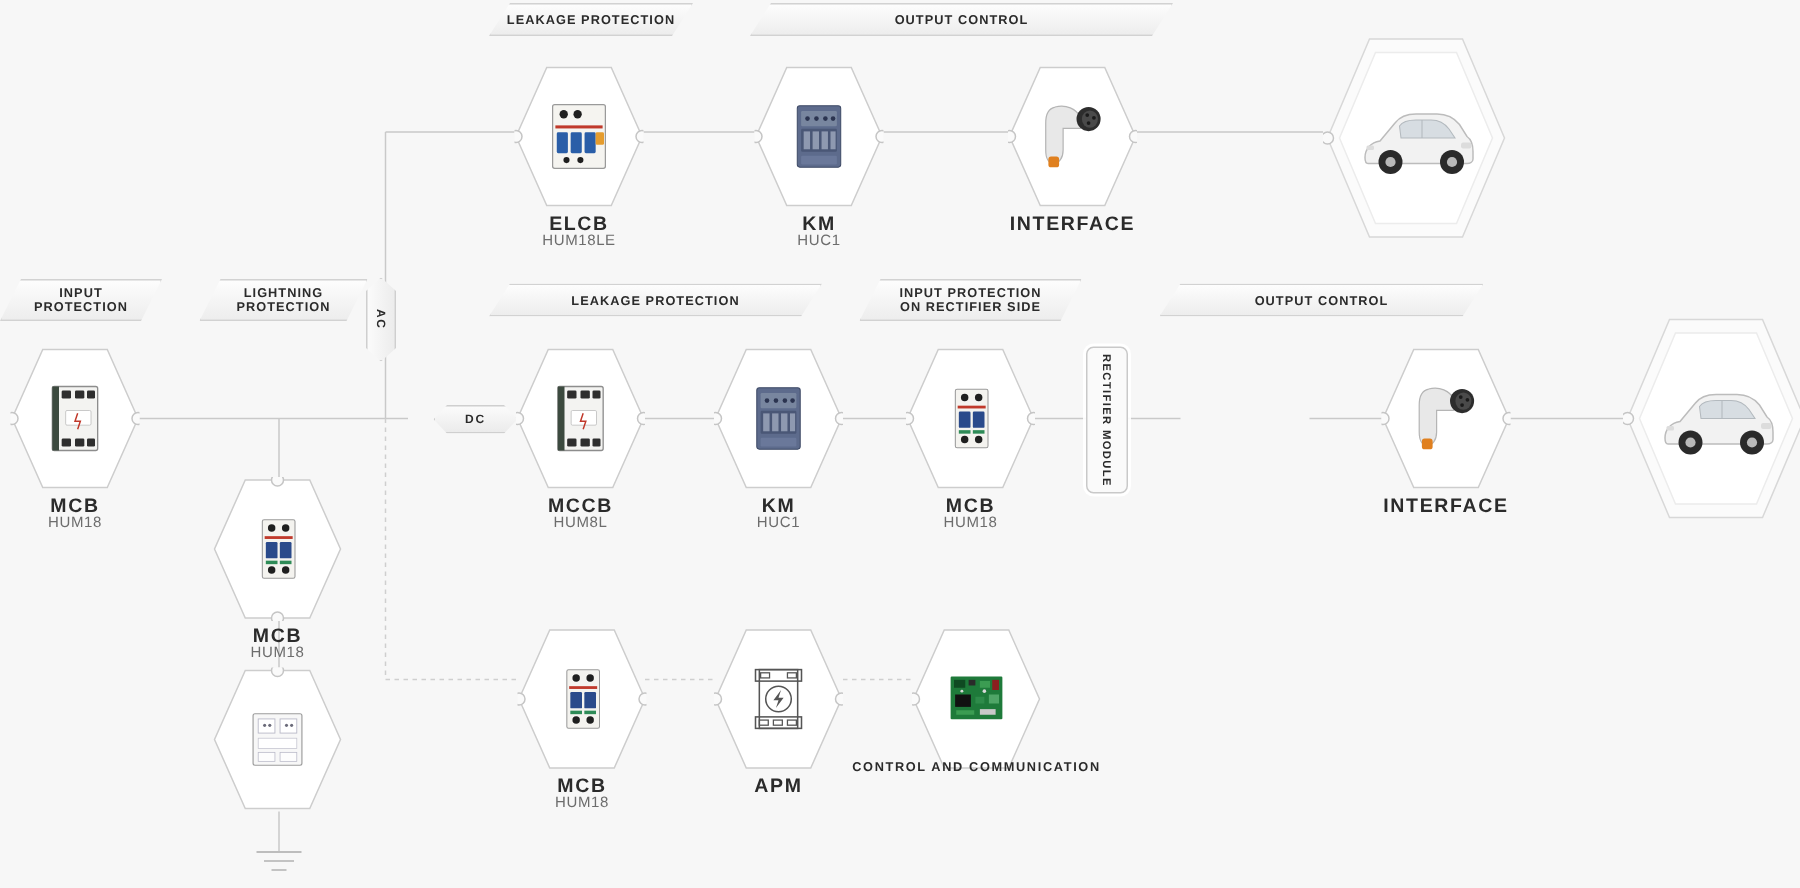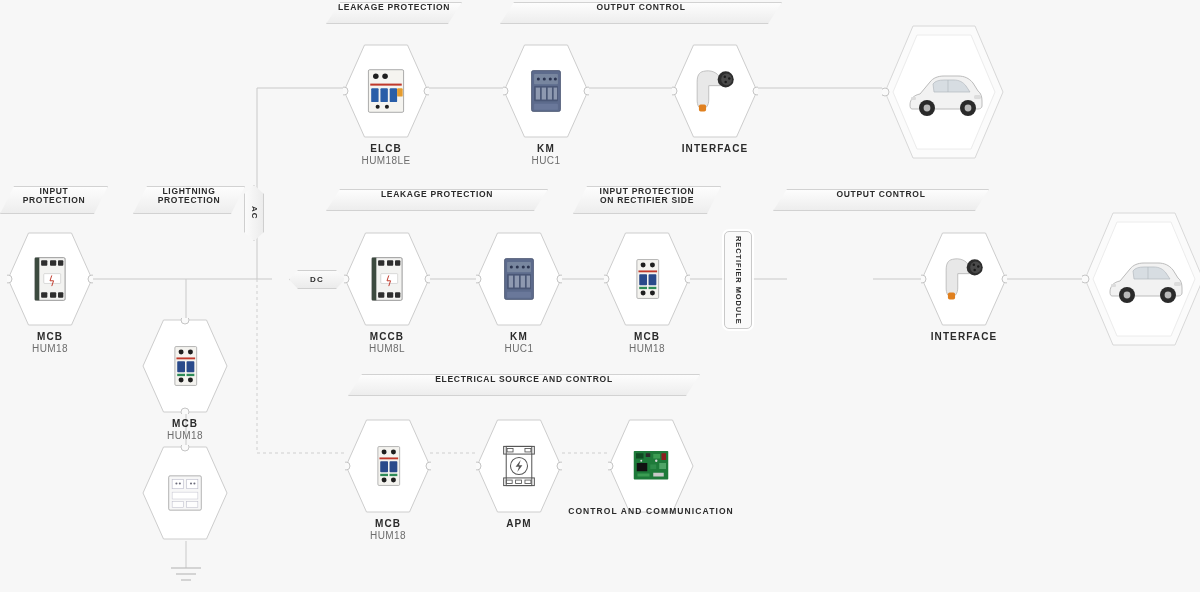--- a/index.html
+++ b/index.html
@@ -31,20 +31,21 @@
 
   
   .banner {
     position: absolute;
     height: 22px;
     background: linear-gradient(to bottom, #fdfdfd 0%, #ededed 100%);
     border: 1px solid #d2d2d2;
     -webkit-clip-path: polygon(14px 0, 100% 0, calc(100% - 14px) 100%, 0 100%);
     clip-path: polygon(14px 0, 100% 0, calc(100% - 14px) 100%, 0 100%);
     display: flex;
+    align-items: center;
     justify-content: center;
     box-sizing: border-box;
   }
   .banner .blabel {
     font-size: 8.5px;
     font-weight: bold;
     letter-spacing: 0.7px;
     color: #2b2b2b;
     text-align: center;
     line-height: 1.05;
@@ -74,21 +75,21 @@
     justify-content: center;
   }
   .node .caption {
     position: absolute;
     top: 100px;
     left: -42px;
     width: 170px;
     text-align: center;
   }
   .node .cap-title {
-    font-size: 10px;
+    font-size: 13px;
     font-weight: bold;
     letter-spacing: 1.1px;
     color: #2b2b2b;
     line-height: 12px;
   }
   .node .cap-sub {
     font-size: 10px;
     color: #6d6d6d;
     letter-spacing: 0.4px;
     line-height: 12px;
@@ -254,23 +255,20 @@
 
   <div class="banner" style="left:573px; top:186px; width:148px; height:28px;">
     <div class="blabel">INPUT PROTECTION
 ON RECTIFIER SIDE</div>
   </div>
 
   <div class="banner" style="left:773px; top:189px; width:216px; height:22px;">
     <div class="blabel">OUTPUT CONTROL</div>
   </div>
 
-  <div class="banner" style="left:348px; top:374px; width:352px; height:22px;">
-    <div class="blabel">ELECTRICAL SOURCE AND CONTROL</div>
-  </div>
 
   <div class="tag-ac" style="left:244px; top:185px;">
     <span>AC</span>
   </div>
 
   <div class="tag-dc" style="left:289px; top:270px;">
     <span>DC</span>
   </div>
 
   <div class="tag-rect" style="left:724px; top:231px;">

